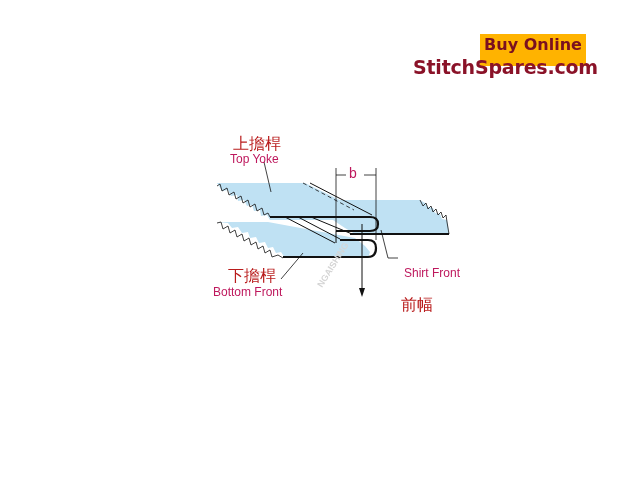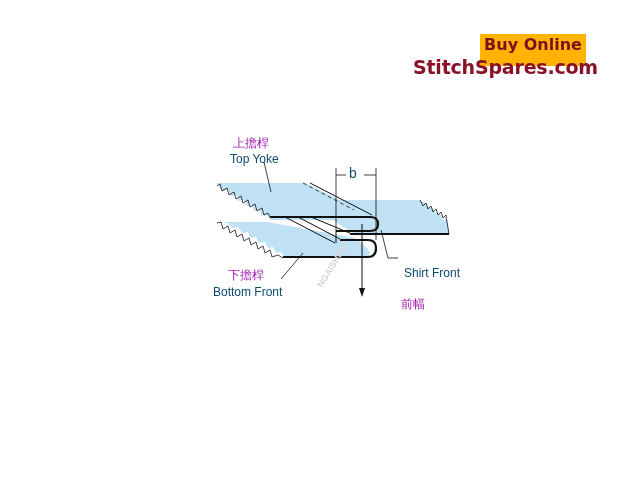--- a/index.html
+++ b/index.html
@@ -1,22 +1,22 @@
 <!DOCTYPE html>
 <html><head>
   <meta charset="utf-8">
   <style>
     html, body { margin: 0; padding: 0; }
     body { width: 640px; height: 480px; background: #ffffff; position: relative; overflow: hidden; font-family: "Liberation Sans", sans-serif; }
     .brand { position: absolute; left: 0; top: 0; width: 640px; height: 90px; }
     .buy-btn { position: absolute; left: 480px; top: 34px; width: 106px; height: 32px; background: #ffb300; color: #7a1020; font-family: "DejaVu Sans", sans-serif; font-weight: bold; font-size: 16px; line-height: 22px; text-align: center; cursor: pointer; }
     .site-name { position: absolute; left: 413px; top: 55px; width: 180px; color: #8a1228; font-family: "DejaVu Sans", sans-serif; font-weight: bold; font-size: 19px; line-height: 24px; letter-spacing: -0.2px; white-space: nowrap; cursor: pointer; text-align: center; }
     .diagram { position: absolute; left: 0; top: 0; width: 640px; height: 480px; }
-    .lbl { position: absolute; font-family: "Liberation Sans", sans-serif; font-size: 12px; color: #0c4a6e; white-space: nowrap; line-height: 14px; }
-    .lbl-cn { color: #a21caf; font-family: Liberation Mono, monospace; font-size: 12px; }
+    .lbl { position: absolute; font-family: "Liberation Sans", sans-serif; font-size: 12px; color: #be185d; white-space: nowrap; line-height: 14px; }
+    .lbl-cn { color: #b91c1c; font-family: Liberation Sans, sans-serif; font-size: 16px; }
   </style>
 </head>
 <body>
 
 <div class="brand">
   <div class="buy-btn">Buy Online</div>
   <div class="site-name">StitchSpares.com</div>
 </div>
 
 <div class="diagram">

